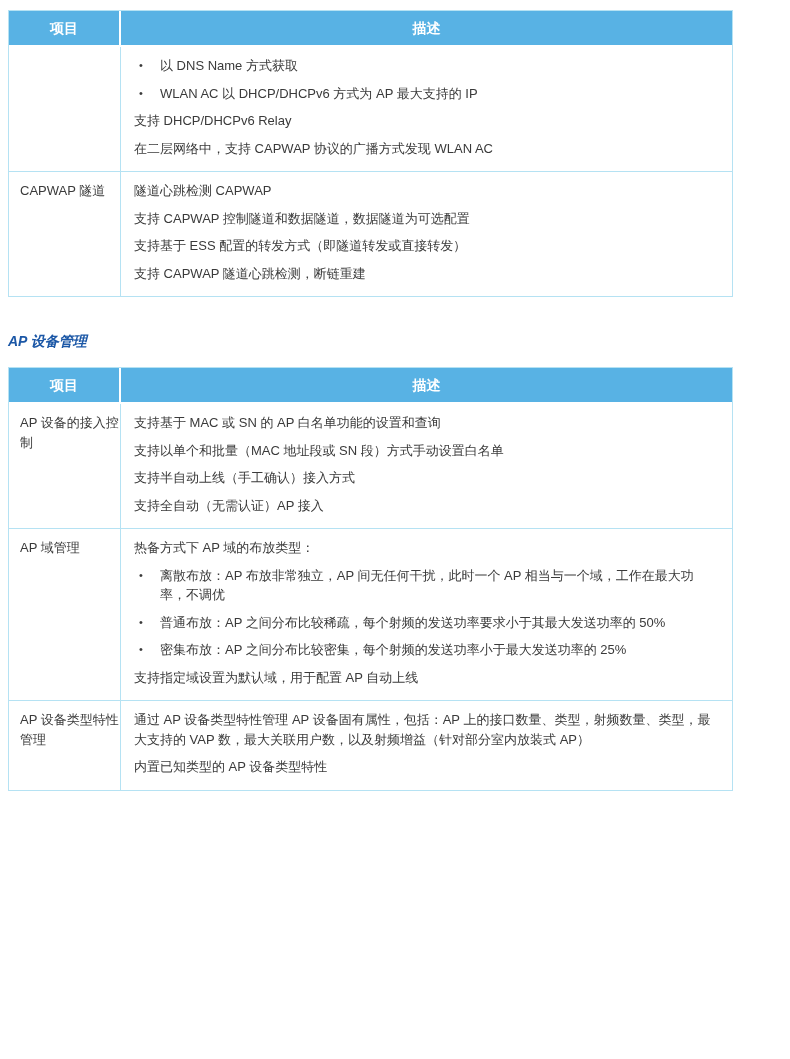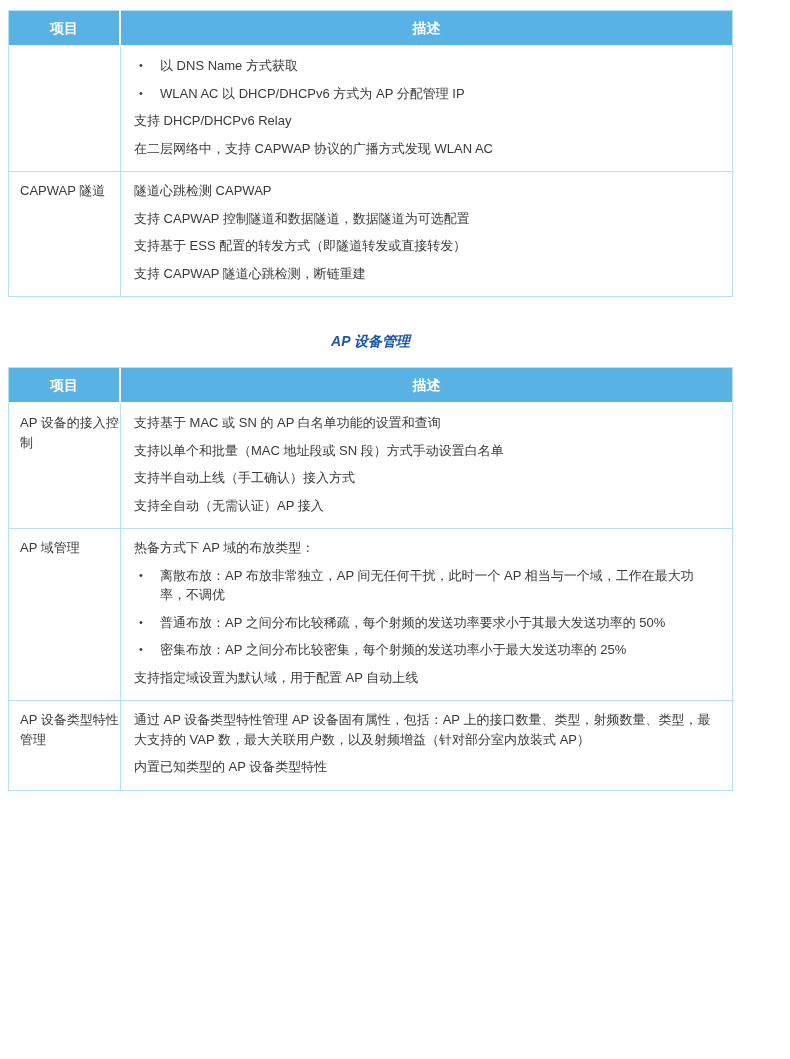--- a/index.html
+++ b/index.html
@@ -80,21 +80,20 @@
     font-style:italic;
     font-size:12.5px;
     padding-left:10px;
   }
   h4.section-heading{
     color:var(--heading-text);
     font-size:14px;
     font-weight:bold;
     font-style:italic;
     margin:36px 0 16px 0;
-    text-align:center;
   }
 </style>
 </head>
 <body>
 
 <div class="page">
 
   <table class="spec-table">
       <thead>
         <tr>
@@ -105,21 +104,21 @@
       <tbody>
         <tr>
           <td class="item-cell"></td>
           <td class="desc-cell">
             <div class="bullet">
               <span class="dot">•</span>
               <span class="btext">以 DNS Name 方式获取</span>
             </div>
             <div class="bullet">
               <span class="dot">•</span>
-              <span class="btext">WLAN AC 以 DHCP/DHCPv6 方式为 AP 分配管理 IP</span>
+              <span class="btext">WLAN AC 以 DHCP/DHCPv6 方式为 AP 最大支持的 IP</span>
             </div>
             <p class="para">支持 DHCP/DHCPv6 Relay</p>
             <p class="para">在二层网络中，支持 CAPWAP 协议的广播方式发现 WLAN AC</p>
           </td>
         </tr>
         <tr>
           <td class="item-cell">CAPWAP 隧道</td>
           <td class="desc-cell">
             <p class="para">隧道心跳检测 CAPWAP</p>
             <p class="para">支持 CAPWAP 控制隧道和数据隧道，数据隧道为可选配置</p>

